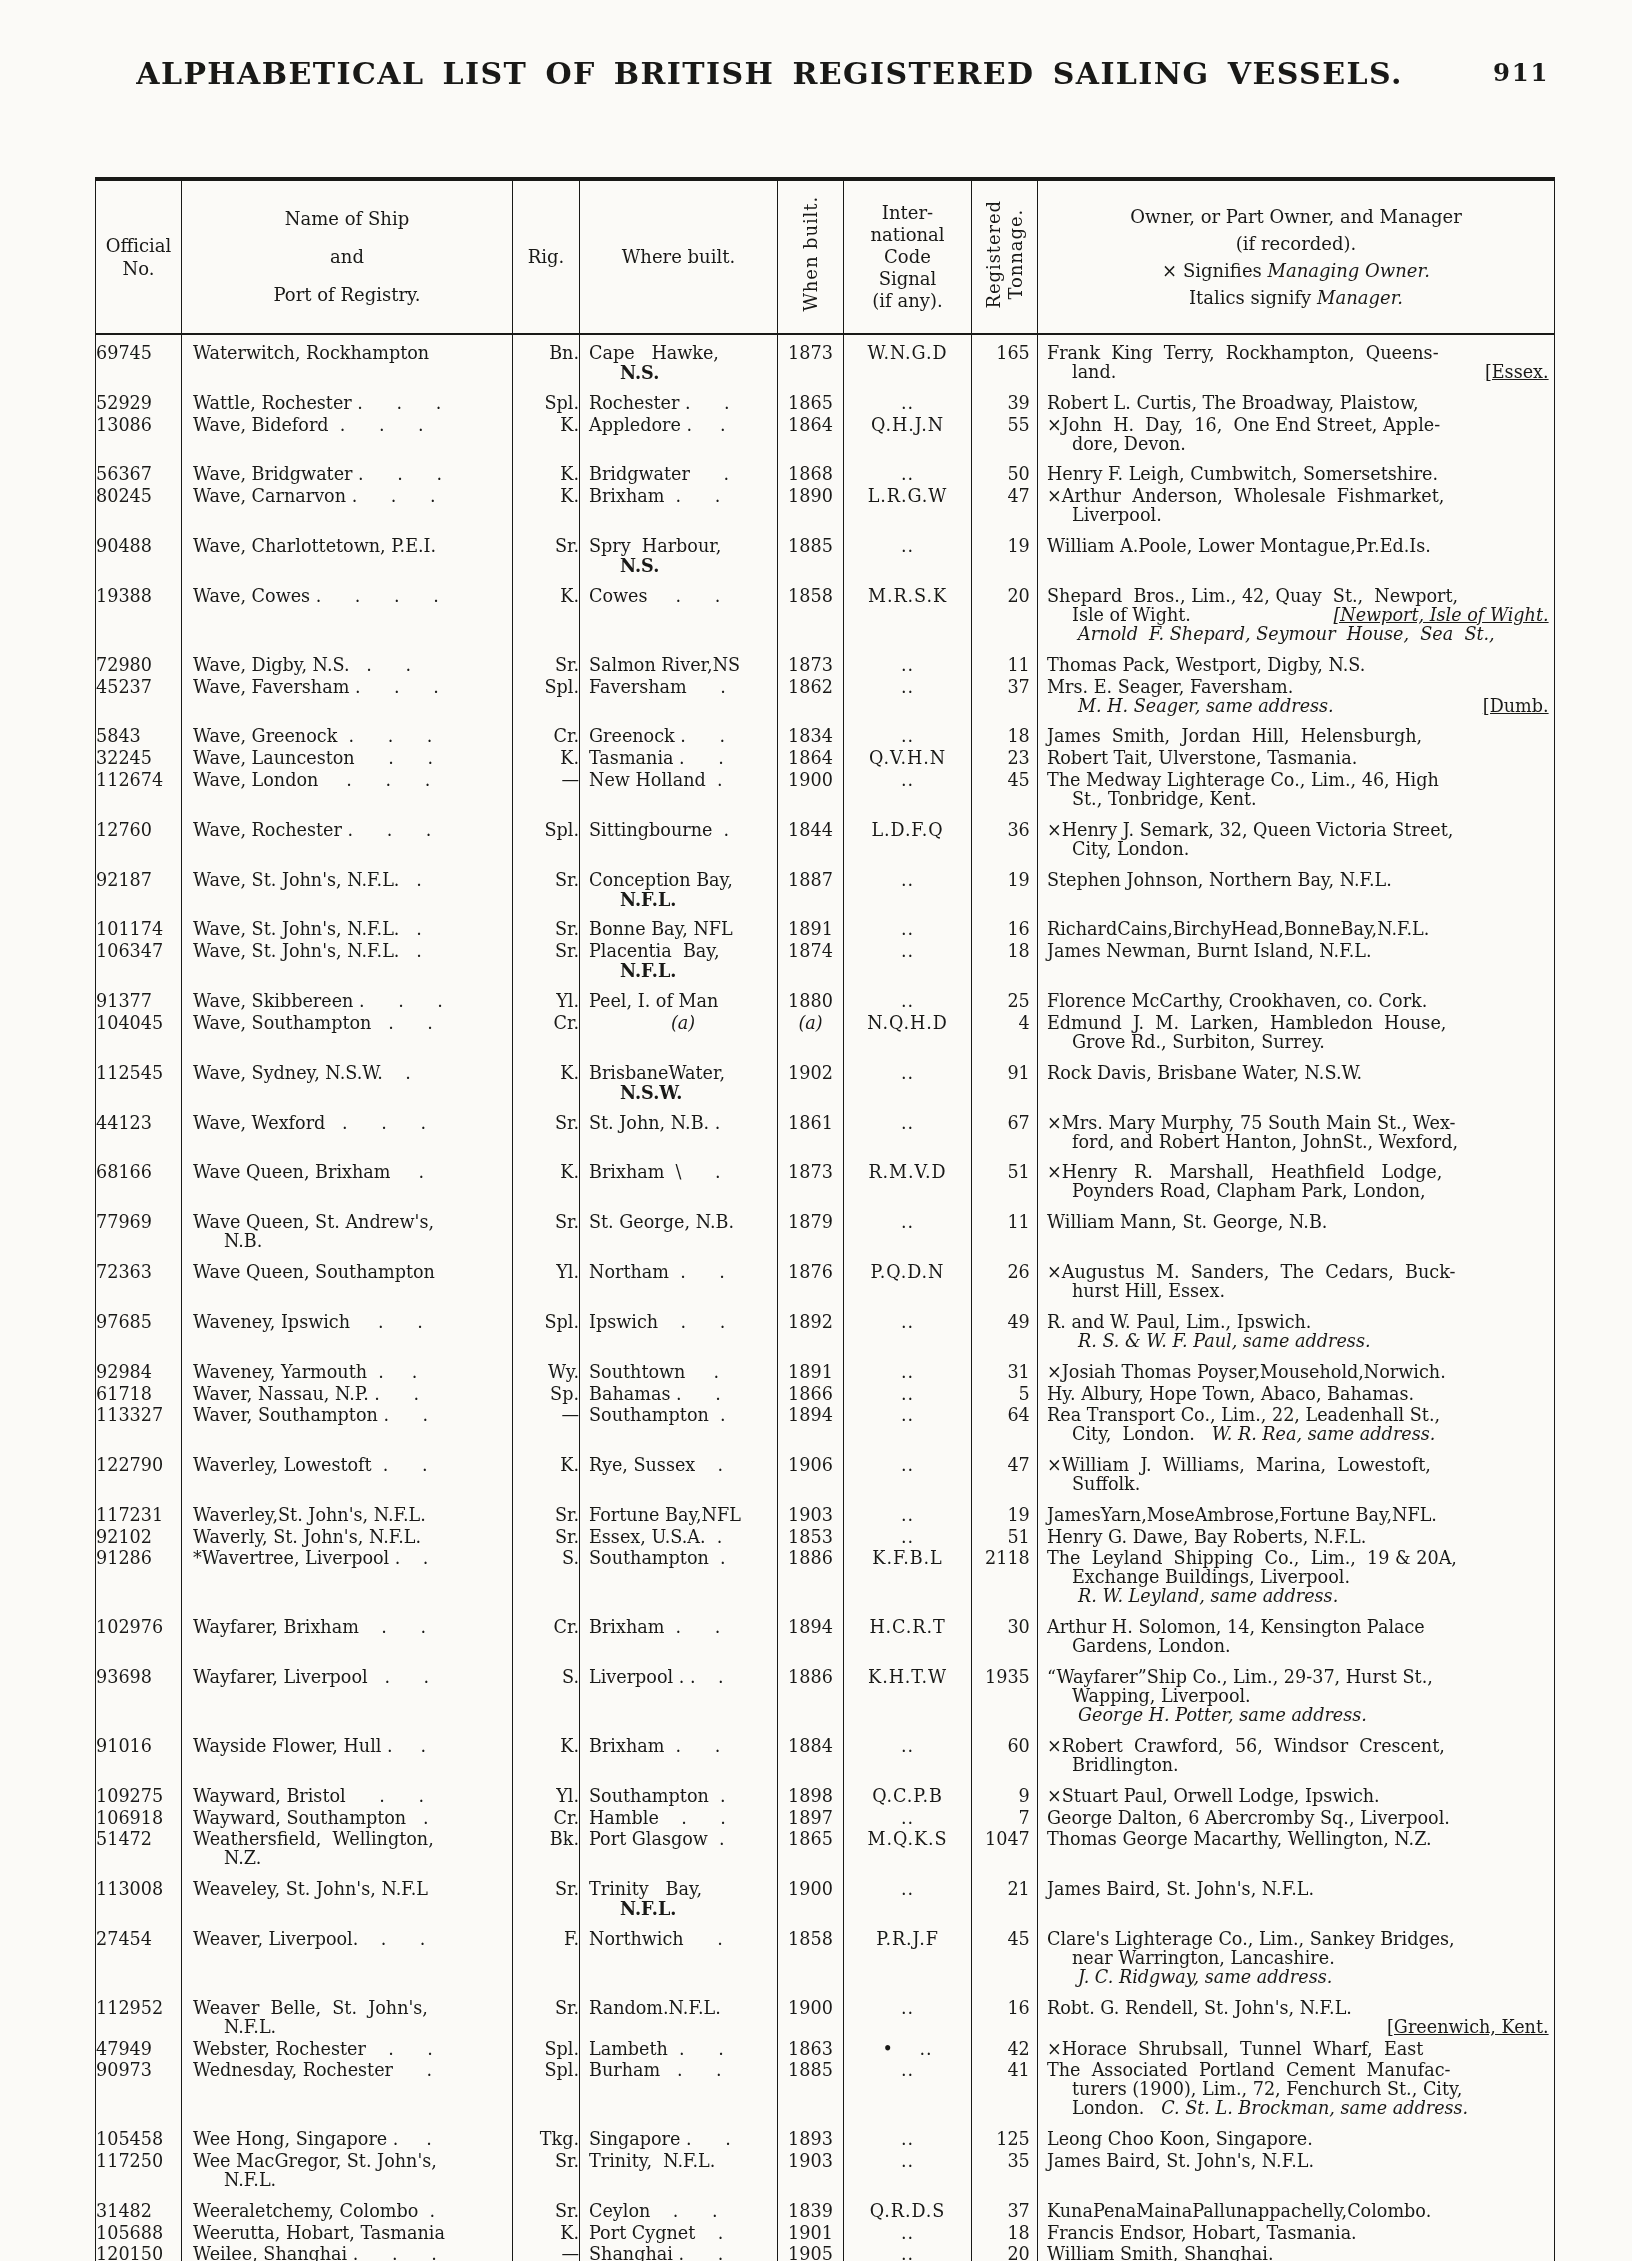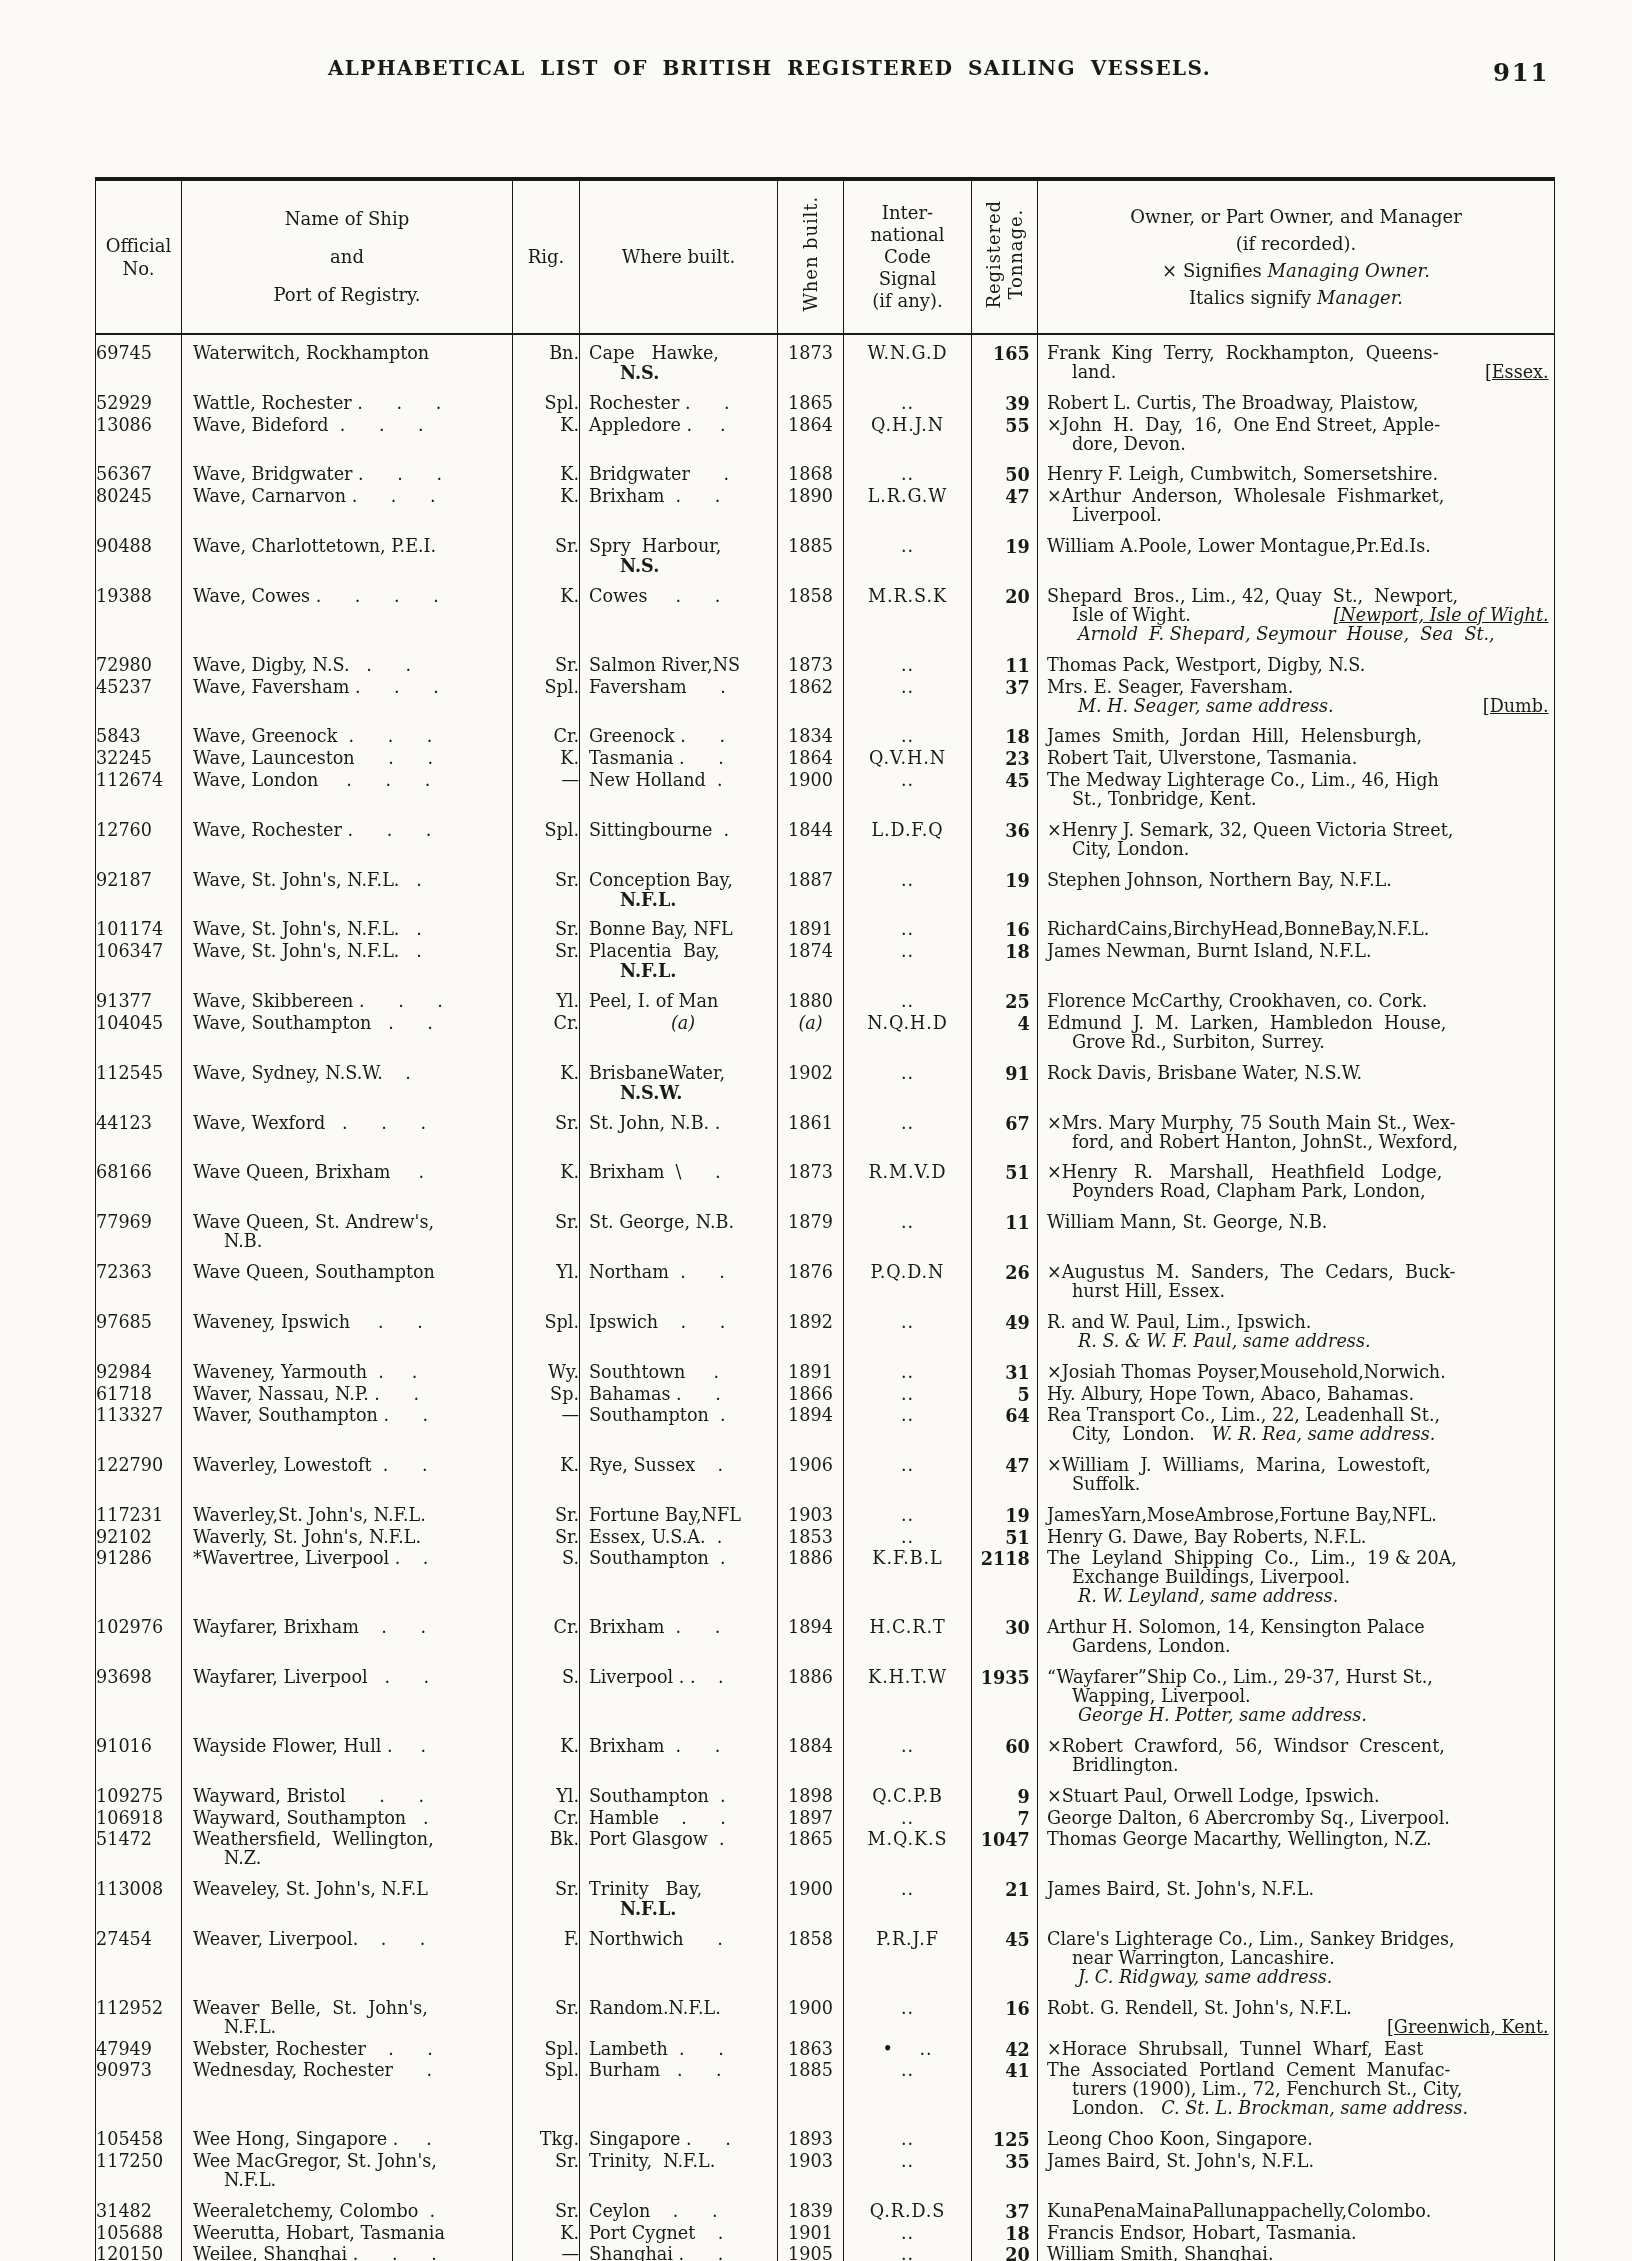--- a/index.html
+++ b/index.html
@@ -13,21 +13,21 @@
     font-family:"DejaVu Serif","Liberation Serif",serif;
     color:var(--ink);
     -webkit-font-smoothing:antialiased;
   }
   .page{position:absolute;inset:0;}
   .masthead{
     position:absolute;top:56px;left:95px;width:1458px;height:45px;
   }
   .title{
     position:absolute;left:0;right:109px;text-align:center;
-    font-size:20px;font-weight:bold;letter-spacing:1.4px;word-spacing:6.3px;
+    font-size:30px;font-weight:bold;letter-spacing:1.4px;word-spacing:6.3px;
     white-space:nowrap;
   }
   .pageno{
     position:absolute;right:3.6px;top:1.8px;font-size:24.4px;font-weight:bold;letter-spacing:1.8px;
   }
   table.reg{
     position:absolute;top:177px;left:95px;width:1458px;
     border-collapse:collapse;table-layout:fixed;
     border-left:1.8px solid var(--ink);
     border-right:1.8px solid var(--ink);
@@ -60,21 +60,21 @@
   .c-no{text-align:left;padding-right:8.1px;}
   .c-name{padding-left:11px;}
   .c-name .cont{padding-left:31px;}
   .c-rig{text-align:right;}
   .c-where{padding-left:9px;}
   .c-where .cont{padding-left:31px;font-weight:bold;}
   .c-where .ctr{text-align:center;padding-left:0;font-style:italic;}
   .c-when{text-align:center;}
   .c-when .ctr{font-style:italic;}
   .c-code{text-align:center;letter-spacing:0.9px;}
-  .c-tons{text-align:right;padding-right:7.2px;font-weight:bold;}
+  .c-tons{text-align:right;padding-right:7.2px;}
   .c-owner{padding-left:9px;padding-right:5.4px;}
   .c-owner .cont{padding-left:25px;}
   .c-owner .mgr{padding-left:31px;}
 </style>
 </head>
 <body>
 
 <div class="page">
 
   <div class="masthead">

